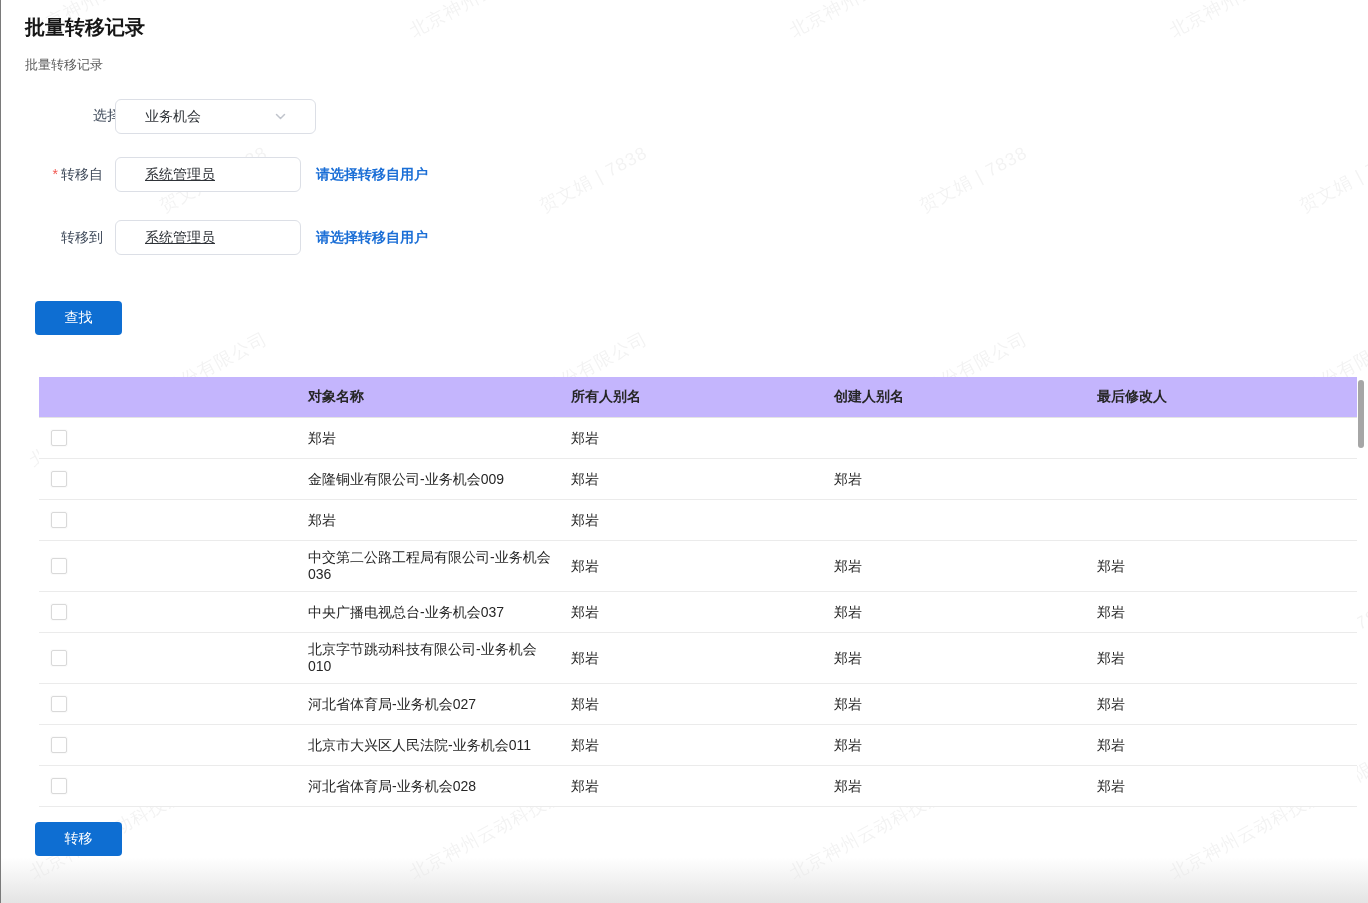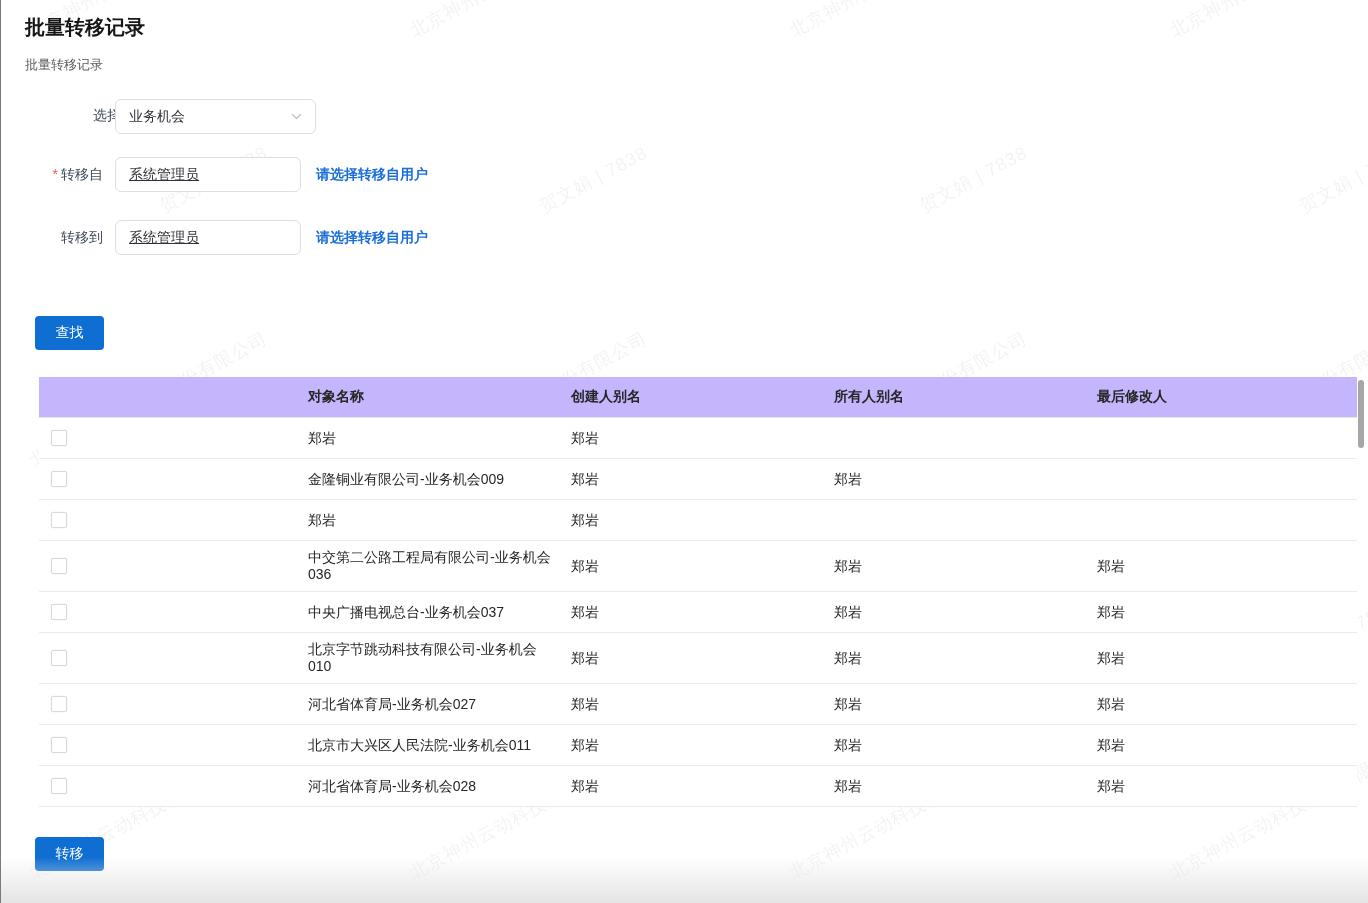--- a/index.html
+++ b/index.html
@@ -17,32 +17,32 @@
 
   .page-title{position:absolute;left:24px;top:14px;font-size:20px;font-weight:700;color:#161616;}
   .page-subtitle{position:absolute;left:24px;top:56px;font-size:13px;color:#5c5c5c;}
 
   .form-label{position:absolute;left:0;width:102px;text-align:right;font-size:14px;
               color:#3f4a5a;line-height:35px;}
   .required-mark{color:#f1564f;margin-right:3px;font-size:14px;}
 
   .field-box{position:absolute;height:35px;box-sizing:border-box;background:#fff;
              border:1px solid #dcdfe6;border-radius:6px;font-size:14px;color:#2f3338;
-             display:flex;align-items:center;padding:0 13px;}
+             display:flex;align-items:center;padding:0 29px;}
   .select-box{width:201px;left:114px;justify-content:space-between;cursor:pointer;}
   .input-box{width:186px;left:114px;text-decoration:underline;}
   .chevron{width:11px;height:11px;flex:0 0 auto;}
   .chevron svg{display:block;}
 
   .pick-link{position:absolute;left:315px;font-size:14px;font-weight:700;color:#1a6ed6;
              line-height:35px;cursor:pointer;text-decoration:none;}
 
-  .btn{position:absolute;left:34px;width:69px;height:34px;border:none;border-radius:4px;
+  .btn{position:absolute;left:34px;width:87px;height:34px;border:none;border-radius:4px;
        background:#0e6ed2;color:#fff;font-size:14px;font-weight:500;cursor:pointer;
-       font-family:inherit;display:flex;align-items:center;justify-content:center;margin-top:15px;}
+       font-family:inherit;display:flex;align-items:center;justify-content:center;}
 
   
   #table{position:absolute;left:38px;top:377px;width:1318px;}
   .tr{display:grid;grid-template-columns:269px 263px 263px 263px 260px;
       border-bottom:1px solid #ebebeb;background:#fff;}
   .thead{background:#c4b5fd;border-bottom:1px solid #e4e4e4;}
   .th{display:flex;align-items:center;height:40px;font-size:14px;font-weight:600;color:#262626;}
   .td{display:flex;align-items:center;min-height:40px;box-sizing:border-box;
       padding:8px 19px 8px 0;font-size:14px;color:#262626;line-height:17px;}
   .td-check,.th-check{padding-left:12px;}
@@ -112,22 +112,22 @@
       <span>系统管理员</span>
     </div>
     <a class="pick-link" style="top:220px;">请选择转移自用户</a>
 
     <button class="btn" style="top:301px;">查找</button>
 
     <div id="table">
       <div class="tr thead">
         <div class="th th-check"></div>
         <div class="th">对象名称</div>
+        <div class="th">所有人别名</div>
         <div class="th">创建人别名</div>
-        <div class="th">所有人别名</div>
         <div class="th">最后修改人</div>
       </div>
       <div id="table-body">
           <div class="tr">
             <div class="td td-check">
               <span class="checkbox"></span>
             </div>
             <div class="td">郑岩</div>
             <div class="td">郑岩</div>
             <div class="td"></div>

